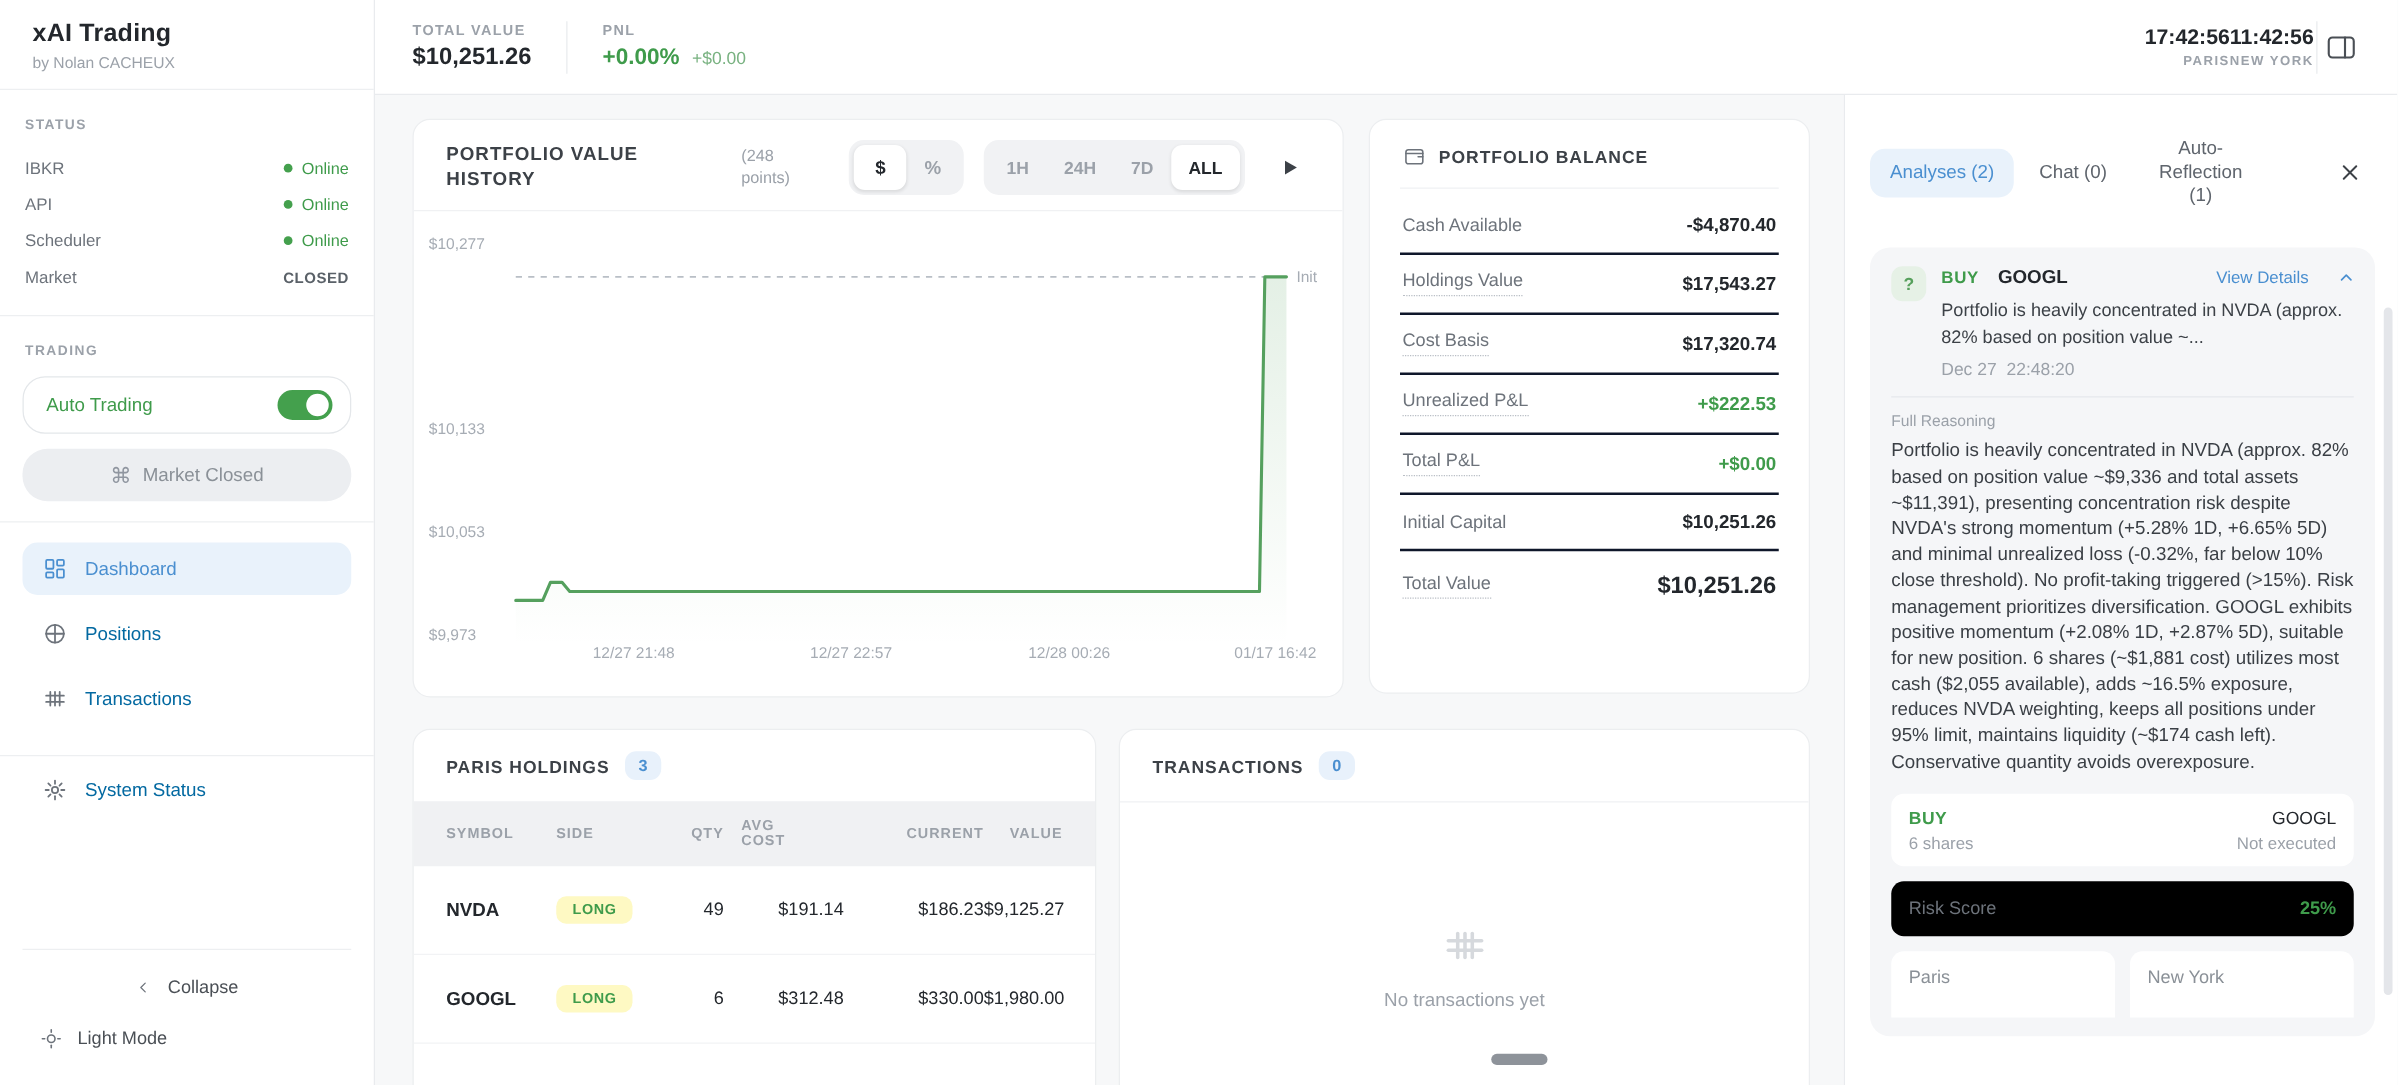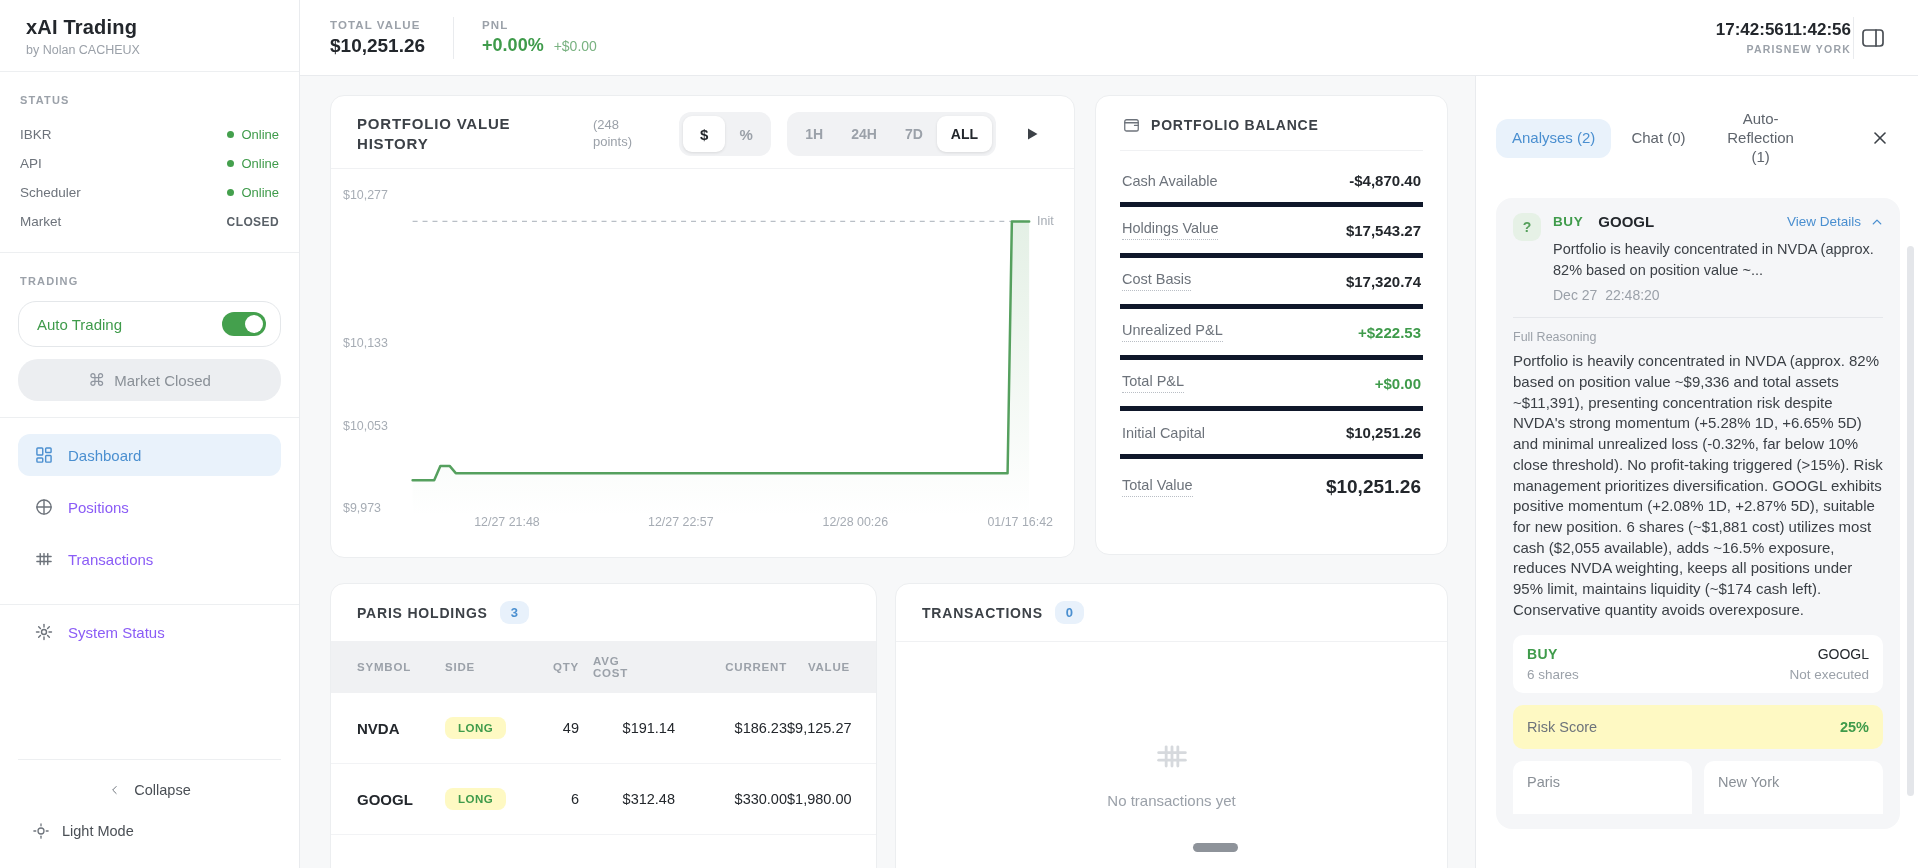--- a/index.html
+++ b/index.html
@@ -19,21 +19,21 @@
   .status-online { color:#3f9b4b; }
   .status-closed { color:#5a6168; font-weight:700; font-size:12px; letter-spacing:.4px; }
   .sb-div { border-top:1px solid #edeff1; margin:6px 0 0 0; }
   .auto-pill { display:flex; justify-content:space-between; align-items:center; border:1px solid #e4e7ea; border-radius:18px; padding:10px 14px 10px 18px; background:#fff; }
   .auto-label { color:#3f9b4b; font-size:15px; font-weight:400; }
   .toggle { width:44px; height:24px; border-radius:12px; background:#44a04d; position:relative; cursor:pointer; flex:none; }
   .toggle .knob { position:absolute; right:3px; top:3px; width:18px; height:18px; border-radius:50%; background:#fff; }
   .mkt-btn { margin-top:12px; width:100%; background:#eceef1; border:none; border-radius:20px; height:42px; display:flex; align-items:center; justify-content:center; gap:9px; color:#8a9097; font-size:15px; font-family:inherit; }
   .mkt-btn .cmd { font-size:17px; color:#9096 9d; color:#9096a0; }
   .nav { padding:16px 18px 8px 18px; }
-  .nav-item { display:flex; align-items:center; gap:14px; padding:11px 16px; border-radius:12px; font-size:15px; color:#8b5cf6; margin-bottom:10px; cursor:pointer; }
+  .nav-item { display:flex; align-items:center; gap:14px; padding:11px 16px; border-radius:12px; font-size:15px; color:#0369a1; margin-bottom:10px; cursor:pointer; }
   .nav-item.active { background:#e9f2fb; color:#4a8fd0; }
   .nav-item svg { flex:none; }
   .sys { padding:6px 18px; }
   .sb-bottom { margin-top:auto; padding:0 18px 16px 18px; }
   .sb-bottom .row { display:flex; align-items:center; gap:12px; padding:12px 14px; font-size:14.5px; color:#4a4f55; cursor:pointer; }
   .collapse-row { justify-content:center; color:#6d737b; font-size:14.5px; }
 
   
   .rightside { flex:1; display:flex; flex-direction:column; min-width:0; }
 
@@ -73,21 +73,21 @@
   .range-seg { margin-left:16px; }
   .play-btn { margin-left:24px; background:none; border:none; cursor:pointer; display:flex; padding:4px; }
   .chart-body { flex:1; padding:6px 14px 4px 12px; }
   .ax { font-size:12.5px; fill:#a6acb4; font-family:"Liberation Sans", sans-serif; }
 
   
   .bal-card { flex:1; height:460px; padding:0 24px; }
   .bal-head { display:flex; align-items:center; gap:10px; padding:20px 2px 16px 2px; border-bottom:1px solid #f0f1f3; }
   .bal-title { font-size:14px; font-weight:700; letter-spacing:.8px; color:#3c4147; }
   .bal-rows { padding-top:8px; }
-  .bal-row { display:flex; justify-content:space-between; align-items:center; padding:13px 2px; border-bottom:5px solid #0f172a; }
+  .bal-row { display:flex; justify-content:space-between; align-items:center; padding:13px 2px; border-bottom:2px solid #0f172a; }
   .bal-row:last-child { border-bottom:none; padding-top:17px; }
   .bal-label { font-size:14.5px; color:#6d737b; }
   .dotted { border-bottom:1px dotted #b9bec5; padding-bottom:3px; }
   .bal-value { font-size:15px; font-weight:700; color:#23272c; }
   .bal-value.green { color:#3f9b4b; }
   .bal-value.big { font-size:19px; }
 
   
   .hold-card { width:547px; flex:none; height:330px; overflow:hidden; }
   .card-title-row { display:flex; align-items:center; gap:12px; padding:17px 26px; }
@@ -114,33 +114,33 @@
   .tab { border-radius:12px; padding:10px 16px; font-size:15px; color:#5f656d; text-align:center; line-height:1.25; cursor:pointer; max-width:120px; }
   .tab.active { background:#e9f2fb; color:#4a8fd0; }
   .tab-close { margin-left:auto; background:none; border:none; cursor:pointer; padding:6px; display:flex; }
   .analysis-card { margin:22px 20px 0 20px; background:#f5f6f8; border-radius:16px; padding:15px 17px; width:404px; }
   .an-head { display:flex; gap:12px; }
   .q-icon { width:28px; height:28px; flex:none; border-radius:9px; background:#e6f1e6; color:#56a05c; font-weight:700; font-size:14px; display:flex; align-items:center; justify-content:center; }
   .an-content { flex:1; min-width:0; }
   .an-toprow { display:flex; align-items:center; gap:15px; }
   .an-action { color:#3f9b4b; font-weight:700; font-size:13.5px; letter-spacing:.6px; }
   .an-symbol { color:#23272c; font-weight:700; font-size:15px; }
-  .view-details { margin-left:auto; display:flex; align-items:center; gap:10px; color:#4a8fd0; font-size:13.5px; cursor:pointer; }
+  .view-details { margin-left:auto; display:flex; align-items:center; gap:24px; color:#4a8fd0; font-size:13.5px; cursor:pointer; }
   .an-summary { margin-top:9px; font-size:14.5px; color:#3c4147; line-height:1.42; }
   .an-time { margin-top:7px; font-size:14px; color:#9ba1a9; white-space:pre-wrap; }
   .an-div { border-top:1px solid #e5e7eb; margin:14px 0 12px 0; }
   .fr-label { font-size:12.5px; color:#9ba1a9; margin-bottom:7px; }
   .fr-text { font-size:15px; color:#3a3f45; line-height:1.38; }
   .order-box { background:#fff; border-radius:10px; padding:11px 14px; margin-top:15px; }
   .order-row { display:flex; justify-content:space-between; align-items:center; }
   .order-action { color:#3f9b4b; font-weight:700; font-size:14px; letter-spacing:.4px; }
   .order-symbol { color:#23272c; font-size:14px; }
   .order-sub { margin-top:5px; }
   .order-sub span { color:#9ba1a9; font-size:13.5px; }
-  .risk-box { background:#fef9c3; border-radius:10px; padding:14px; margin-top:12px; display:flex; justify-content:space-between; align-items:center; }
+  .risk-box { background:#000000; border-radius:10px; padding:14px; margin-top:12px; display:flex; justify-content:space-between; align-items:center; }
   .risk-label { color:#6d737b; font-size:14.5px; }
   .risk-value { color:#3f9b4b; font-weight:700; font-size:14.5px; }
   .cities { display:flex; gap:12px; margin-top:12px; }
   .city-box { flex:1; background:#fff; border-radius:10px 10px 0 0; padding:13px 14px 24px 14px; color:#8a9097; font-size:14.5px; }
   .panel-scrollbar { position:absolute; right:4px; top:170px; width:7px; height:550px; border-radius:4px; background:#e4e6ea; }
 
   .ic { stroke:#4a4f55; fill:none; stroke-width:1.7; stroke-linecap:round; stroke-linejoin:round; }
   .ic-blue { stroke:#4a8fd0; }
   .ic-gray { stroke:#6d737b; }
   .ic-light { stroke:#d6d9dd; }

